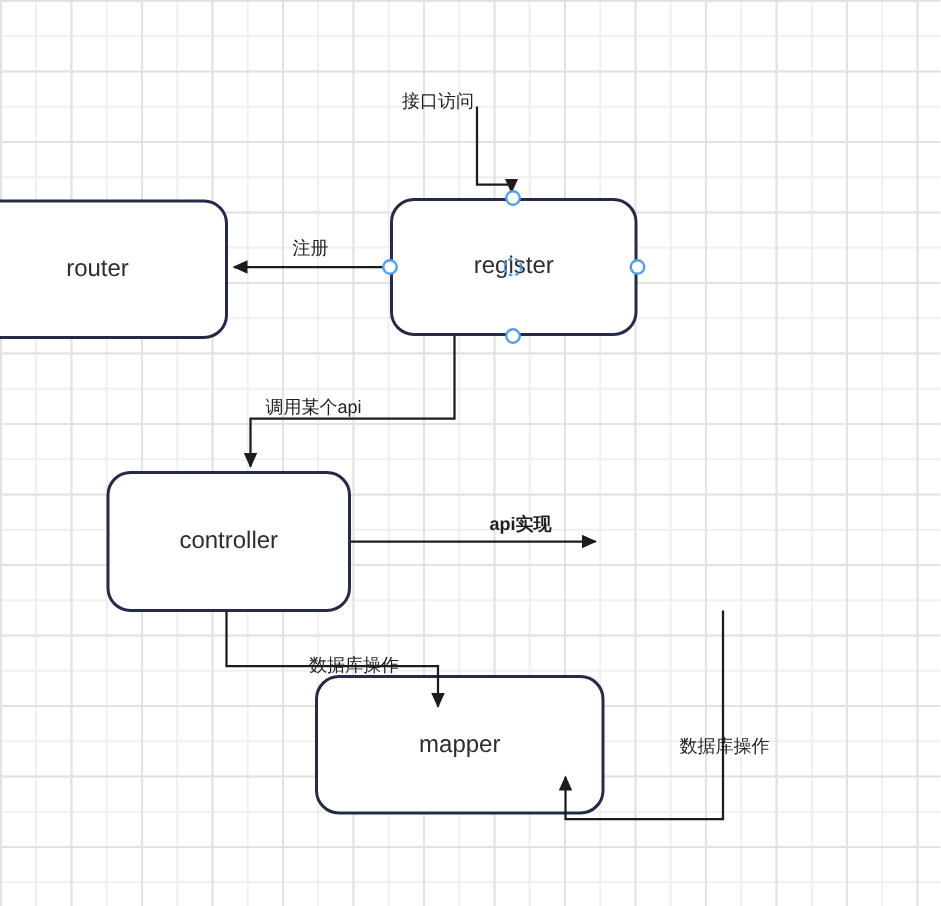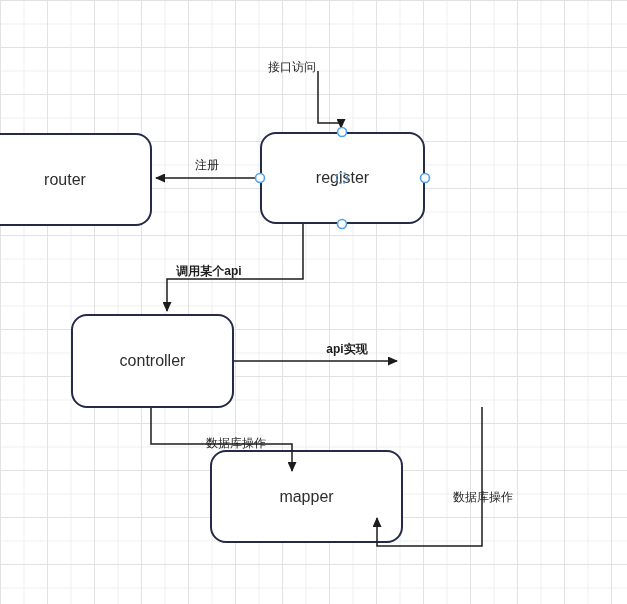--- a/index.html
+++ b/index.html
@@ -43,21 +43,21 @@
 
 
   <div class="node" style="left:210px;top:450px;width:193px;height:93px;">
     <span>mapper</span>
   </div>
 
   <div class="edge-label wrap" style="left:260px;top:57px;width:64px;">接口访问</div>
 
   <div class="edge-label" style="left:180px;top:155px;width:54px;">注册</div>
 
-  <div class="edge-label" style="left:160px;top:261px;width:98px;font-weight:bold;">调用某个api</div>
+  <div class="edge-label" style="left:160px;top:261px;width:98px;">调用某个api</div>
 
   <div class="edge-label wrap" style="left:320px;top:339px;width:54px;font-weight:bold;">api实现</div>
 
   <div class="edge-label" style="left:190px;top:433px;width:92px;">数据库操作</div>
 
   <div class="edge-label" style="left:437px;top:487px;width:92px;">数据库操作</div>
 
   <svg class="overlay" width="627" height="604" viewBox="0 0 627 604">
     <defs>
       <marker id="arrow" markerUnits="userSpaceOnUse" markerWidth="11" markerHeight="9" refX="9" refY="4.5" orient="auto">

